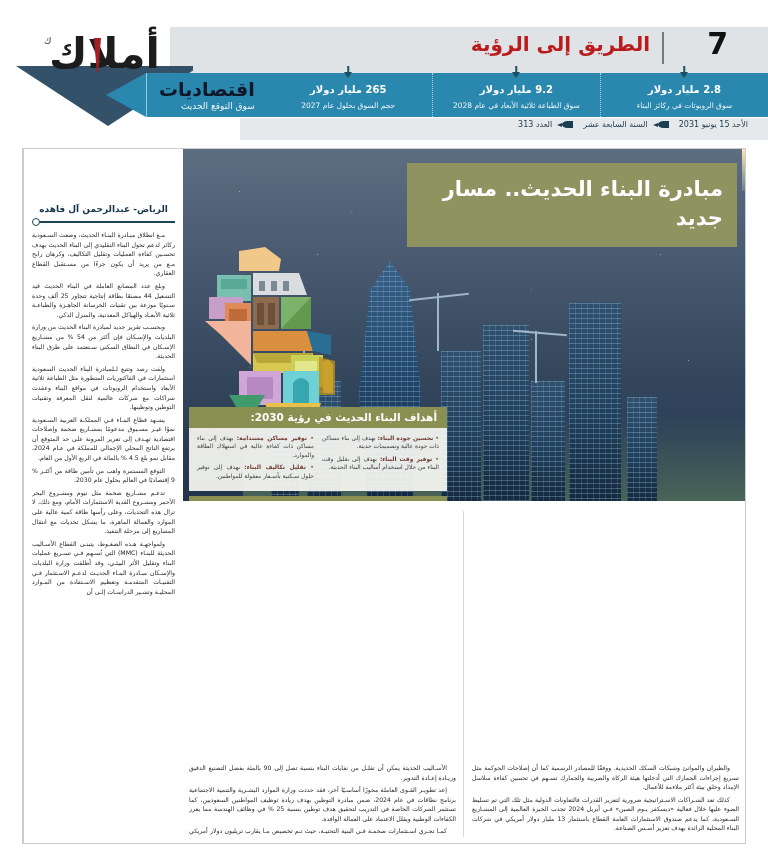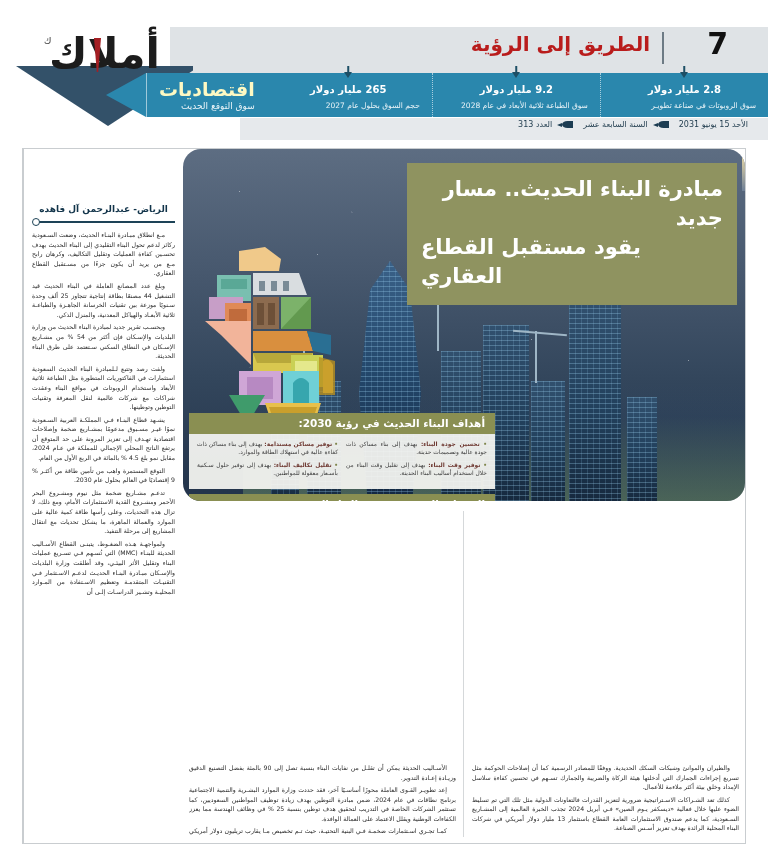--- a/index.html
+++ b/index.html
@@ -101,31 +101,31 @@
     border-bottom: 22px solid transparent;
     border-right: 40px solid #2a87ad;
     z-index: 3;
   }
   .stat-brand {
     padding: 3px 10px 3px 12px;
     display: flex; flex-direction: column; justify-content: center;
     text-align: right; min-width: 110px;
     border-left: 1px solid rgba(255,255,255,.55);
   }
-  .stat-brand .t1 { font-size: 19px; font-weight: bold; color: #fef9c3; line-height: 19px; }
+  .stat-brand .t1 { font-size: 19px; font-weight: bold; color: #0f172a; line-height: 19px; }
   .stat-brand .t2 { font-size: 9px; color: #eaf4f8; margin-top: 2px; }
   .stat-cell {
     position: relative;
     padding: 5px 12px 3px 12px;
     display: flex; flex-direction: column; justify-content: center;
     text-align: center; flex: 1;
   }
   .stat-cell + .stat-cell { border-left: 1px dotted rgba(255,255,255,.6); }
   .stat-cell .v { font-size: 10px; font-weight: bold; color: #ffffff; line-height: 15px; }
-  .stat-cell .l { font-size: 7.5px; color: #eaf4f8; margin-top: 4px; line-height: 9px; text-align: right; }
+  .stat-cell .l { font-size: 7.5px; color: #eaf4f8; margin-top: 4px; line-height: 9px; }
   .stat-arrow {
     position: absolute; left: 50%; top: -1px; transform: translateX(-50%);
     width: 0; height: 0;
     border-left: 4px solid transparent;
     border-right: 4px solid transparent;
     border-top: 6px solid #1d4f66;
   }
   .stat-arrow-stem {
     position: absolute; left: 50%; top: -7px; transform: translateX(-50%);
     width: 1.5px; height: 7px; background: #1d4f66;
@@ -193,21 +193,20 @@
 
   
   #hero {
     position: relative; height: 352px; width: 100%;
     background:
       radial-gradient(circle at 30% 18%, rgba(255,255,255,.11) 0 1px, transparent 1px),
       radial-gradient(circle at 62% 40%, rgba(255,255,255,.09) 0 1px, transparent 1px),
       radial-gradient(circle at 12% 62%, rgba(255,255,255,.10) 0 1px, transparent 1px),
       linear-gradient(180deg,#5d6d82 0%, #47586e 35%, #33465c 65%, #22334a 100%);
     overflow: hidden;
-    border-radius: 18px;
   }
   
   #hero .stars {
     position: absolute; inset: 0;
     background-image:
       radial-gradient(1px 1px at 10% 12%, #fff 50%, transparent 51%),
       radial-gradient(1px 1px at 24% 30%, #fff 50%, transparent 51%),
       radial-gradient(1px 1px at 40% 8%,  #fff 50%, transparent 51%),
       radial-gradient(1px 1px at 55% 22%, #fff 50%, transparent 51%),
       radial-gradient(1px 1px at 70% 12%, #fff 50%, transparent 51%),
@@ -276,21 +275,21 @@
   .crane-a3 { left: 100px; bottom: 162px; width: 48px; height: 1.5px; transform: rotate(-4deg); }
 
   
   .mosaic {
     position: absolute; left: 12px; top: 96px; width: 140px; height: 186px;
     z-index: 5;
   }
 
   
   .panels {
-    position: absolute; left: 6px; top: 264px; width: 306px;
+    position: absolute; left: 6px; top: 258px; width: 258px;
     z-index: 7;
   }
   .panel { margin-bottom: 5px; }
   .panel-head {
     background: #8a8f52; color: #ffffff;
     font-size: 10.5px; font-weight: bold;
     padding: 4px 10px 5px 8px; text-align: right;
   }
   .panel-body {
     background: rgba(247,247,243,.93);
@@ -355,21 +354,21 @@
       <div class="stat-cell">
         <div class="stat-arrow-stem"></div>
         <div class="stat-arrow"></div>
         <div class="v">9.2 مليار دولار</div>
         <div class="l">سوق الطباعة ثلاثية الأبعاد في عام 2028</div>
       </div>
       <div class="stat-cell">
         <div class="stat-arrow-stem"></div>
         <div class="stat-arrow"></div>
         <div class="v">2.8 مليار دولار</div>
-        <div class="l">سوق الروبوتات في صناعة تطويـر</div>
+        <div class="l">سوق الروبوتات في ركائز البناء</div>
       </div>
     </div>
 
     <div class="dateline">
       <span>الأحد 15 يونيو 2031</span>
       <span class="dot"></span>
       <span>السنة السابعة عشر</span>
       <span class="dot"></span>
       <span>العدد 313</span>
     </div>
@@ -429,21 +428,20 @@
           <path d="M52 132 L78 132 L78 154 L52 154 Z" fill="#b789c2"></path>
           <path d="M88 126 L124 126 L124 160 L88 160 Z" fill="#6fd0d6"></path>
           <path d="M98 138 Q106 128 114 138 L114 160 L98 160 Z" fill="#37a6ae"></path>
           <path d="M34 150 L70 150 L52 180 Z" fill="#3f9b6b"></path>
           <path d="M70 158 L126 158 L118 182 L78 182 Z" fill="#e8c04a"></path>
           <path d="M74 162 L122 162 L120 168 L76 168 Z" fill="#c99f2c"></path>
         </svg>
 
         <div class="headline-box">
           <div class="l1">مبادرة البناء الحديث.. مسار جديد</div>
-          <div class="l2">يقود مستقبل القطاع العقاري</div>
         </div>
 
         <div class="panels">
 
           <div class="panel">
             <div class="panel-head">أهداف البناء الحديث في رؤية 2030:</div>
             <div class="panel-body">
               <div class="panel-col">
                 <div class="bullet">
                   <span class="b-dot">•</span>

